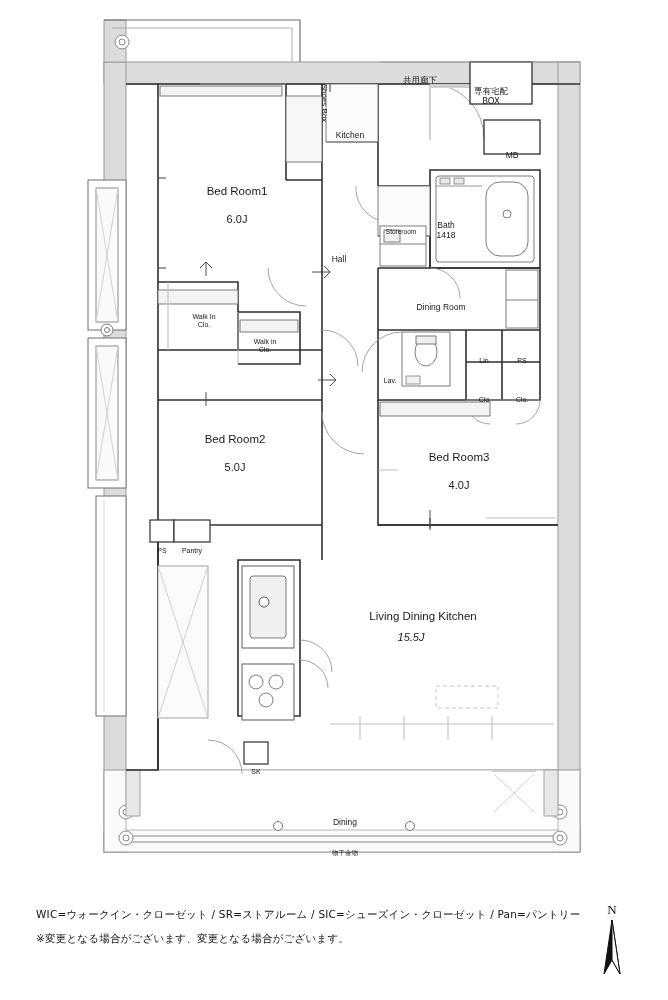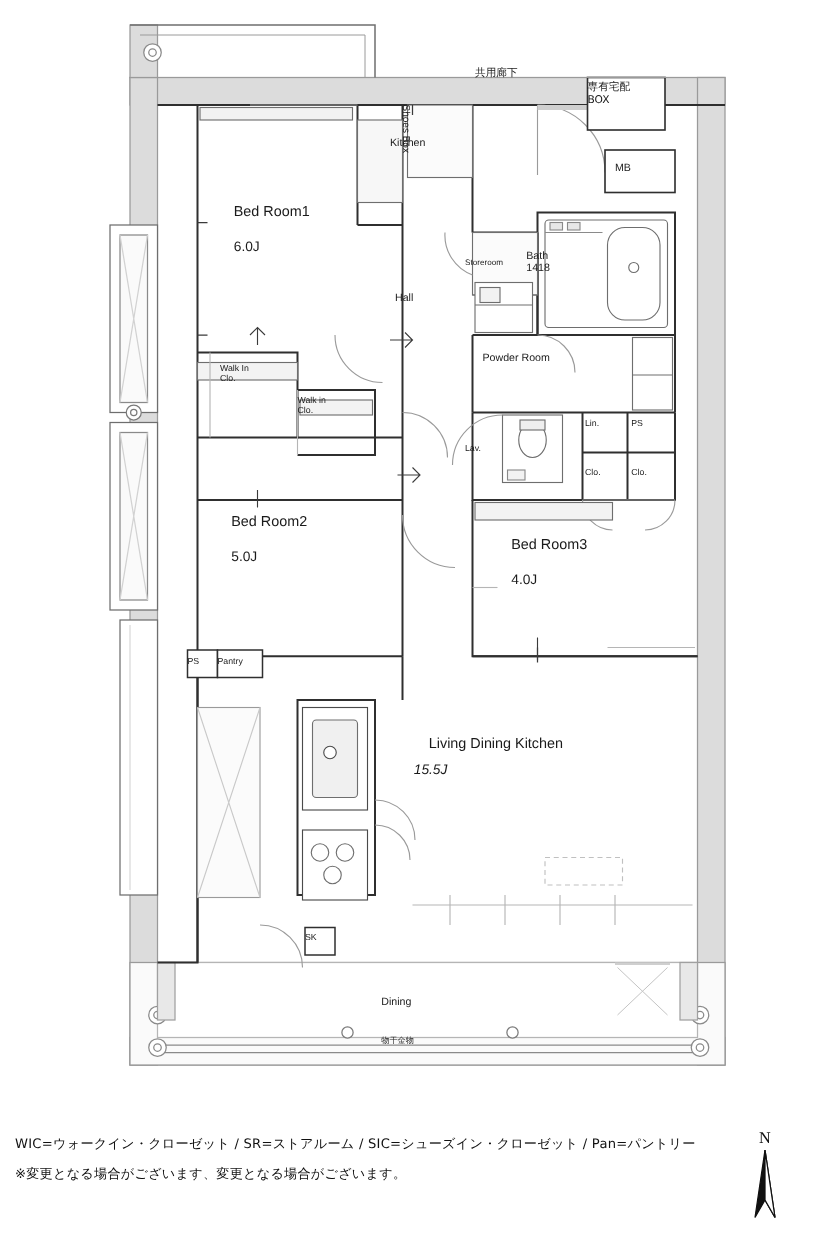--- a/index.html
+++ b/index.html
@@ -15,34 +15,36 @@
     color: #1a1a1a;
     overflow: hidden;
   }
   #plan {
     position: absolute;
     left: 0; top: 0;
     width: 668px; height: 1000px;
   }
   .lbl {
     position: absolute;
+    text-align: center;
     line-height: 1.15;
     white-space: pre;
     color: #1a1a1a;
     font-family: "Liberation Sans", sans-serif;
+    margin-top: 21px;
   }
   .lbl.jp { font-family: "DejaVu Sans", sans-serif; }
   .room-name { font-size: 11.5px; }
   .room-size { font-size: 11px; }
   .small { font-size: 8.5px; }
   .xsmall { font-size: 7px; }
   .tiny { font-size: 6.5px; }
   .footer {
     position: absolute;
-    left: 12px;
+    left: 36px;
     font-family: "DejaVu Sans", sans-serif;
     font-size: 10.5px;
     color: #111;
     letter-spacing: .2px;
     white-space: nowrap;
   }
   #legend1 { top: 908px; }
   #legend2 { top: 932px; }
   .compass {
     position: absolute;
@@ -290,21 +292,21 @@
             transform:rotate(90deg); transform-origin:center;
             font-size:8px; text-align:center; font-family:'Liberation Sans',sans-serif;">
   <span>Shoes Box</span>
 </div>
 
 <div class="lbl small" style="left:492px; top:130px; width:40px;">MB</div>
 <div class="lbl tiny" style="left:372px; top:207px; width:58px;">Storeroom</div>
 <div class="lbl small" style="left:421px; top:200px; width:50px;">Bath
 1418</div>
 <div class="lbl small" style="left:316px; top:234px; width:46px;">Hall</div>
-<div class="lbl small" style="left:386px; top:282px; width:110px;">Powder Room</div>
+<div class="lbl small" style="left:386px; top:282px; width:110px;">Dining Room</div>
 <div class="lbl xsmall" style="left:176px; top:292px; width:56px;">Walk In
 Clo.</div>
 <div class="lbl xsmall" style="left:238px; top:317px; width:54px;">Walk in
 Clo.</div>
 <div class="lbl xsmall" style="left:468px; top:336px; width:34px;">Lin.</div>
 <div class="lbl xsmall" style="left:505px; top:336px; width:34px;">PS</div>
 <div class="lbl xsmall" style="left:372px; top:356px; width:36px;">Lav.</div>
 <div class="lbl xsmall" style="left:468px; top:375px; width:34px;">Clo.</div>
 <div class="lbl xsmall" style="left:505px; top:375px; width:34px;">Clo.</div>
 <div class="lbl xsmall" style="left:150px; top:526px; width:24px;">PS</div>

